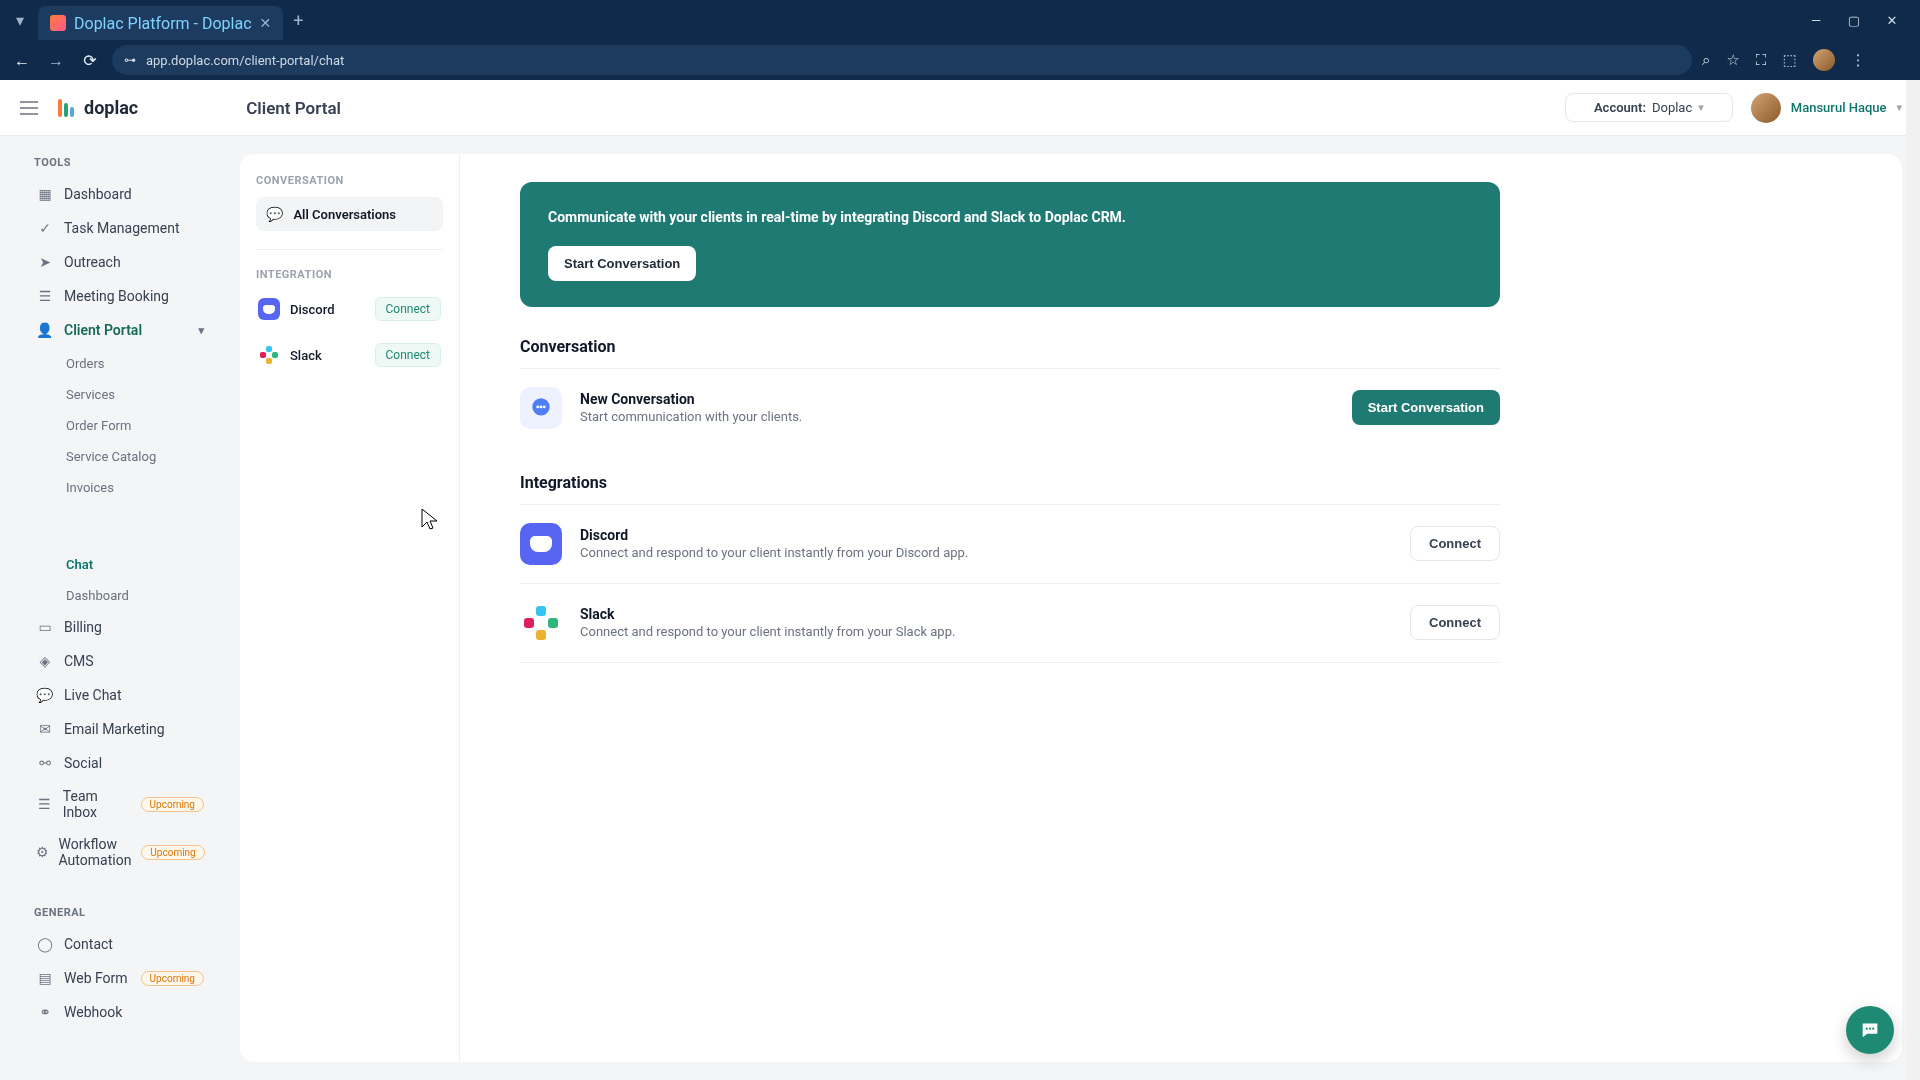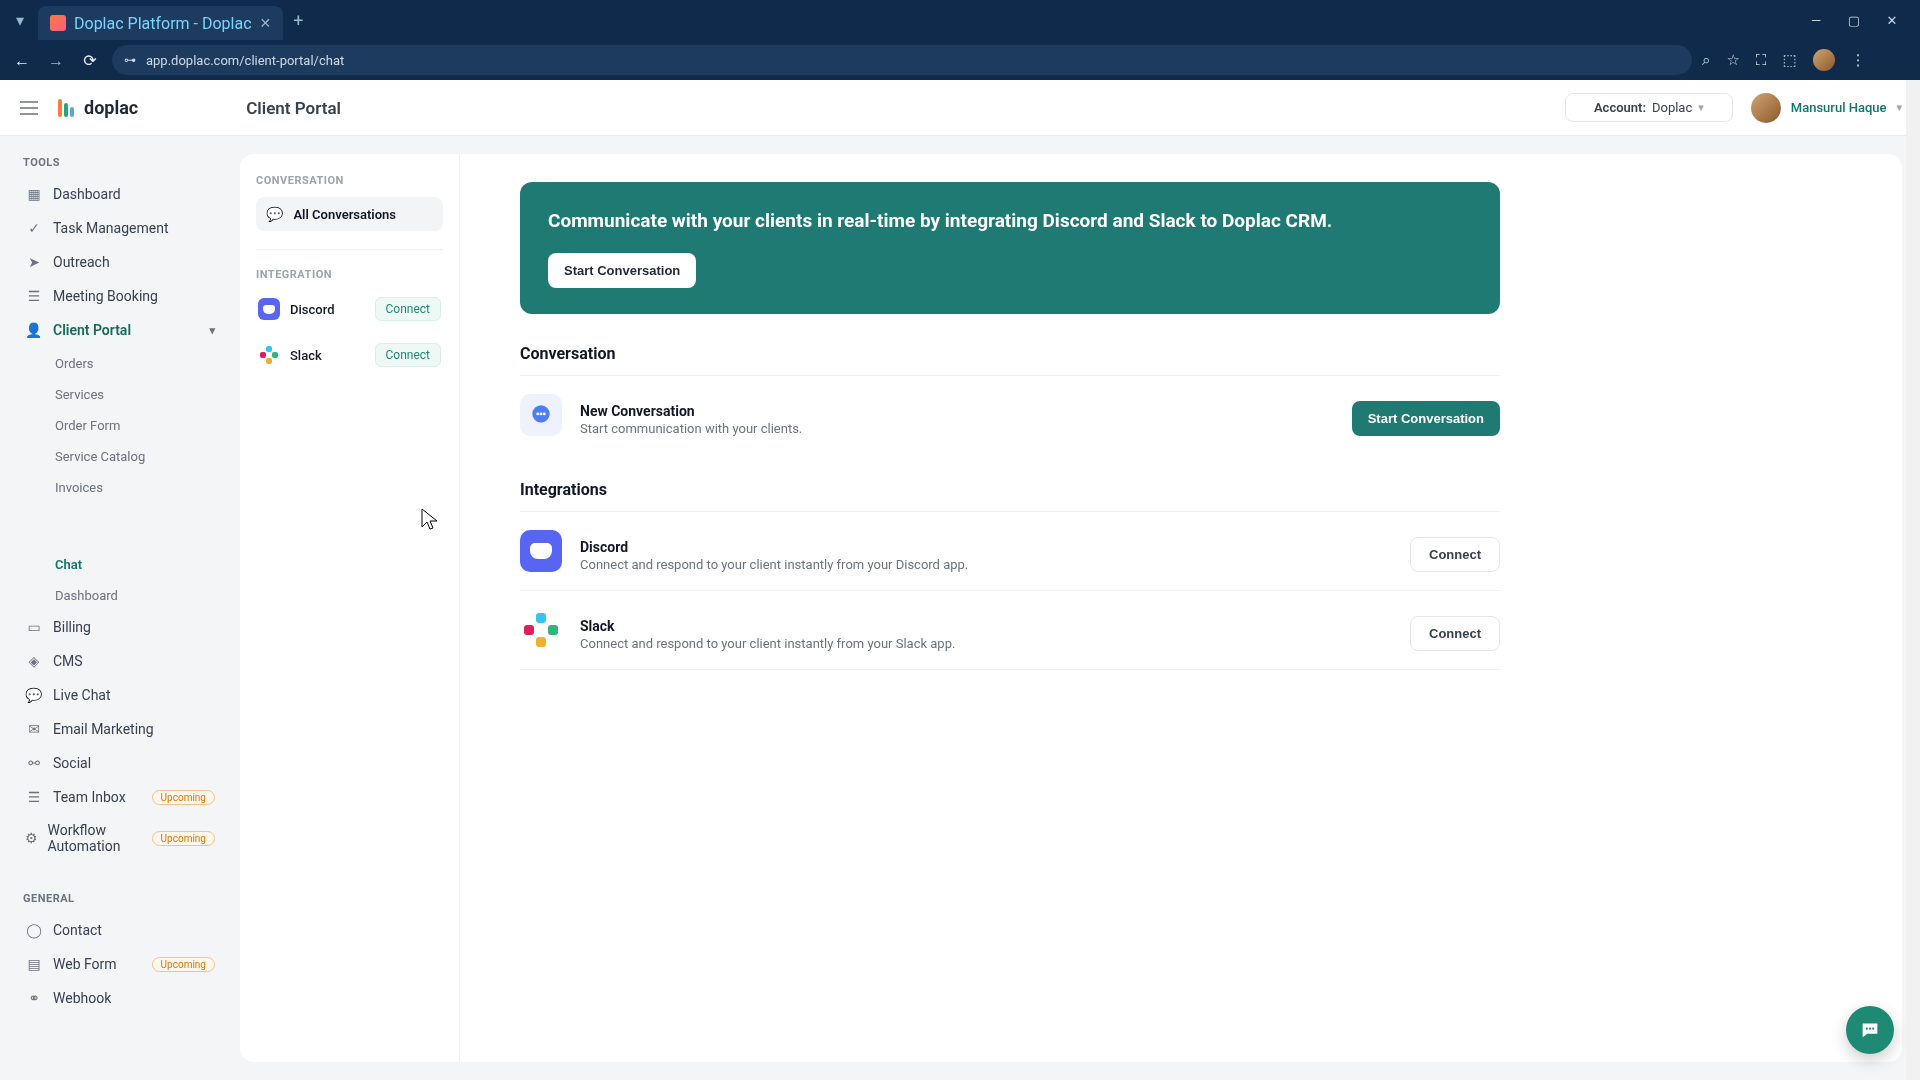--- a/index.html
+++ b/index.html
@@ -41,21 +41,21 @@
   .page-title { font-size:17px; color:#374151; font-weight:600; margin-left:90px;}
   .header-right { margin-left:auto; display:flex; align-items:center; gap:18px;}
   .account-selector { border:1px solid #e5e7eb; border-radius:8px; padding:6px 28px; display:flex; align-items:center; gap:6px; font-size:13px; color:#374151; cursor:pointer; background:#fff;}
   .account-selector .lbl{ font-weight:600;}
   .user-chip { display:flex; align-items:center; gap:10px; cursor:pointer;}
   .user-avatar{ width:30px; height:30px; border-radius:50%; background:linear-gradient(135deg,#d4a373,#8b5a2b);}
   .user-name{ font-size:13px; color:#0f766e; font-weight:500;}
 
   
   .app-body { position:absolute; top:56px; left:0; right:0; bottom:0; display:flex;}
-  .sidebar { width:240px; background:#f4f5f7; padding:12px 15px; overflow-y:auto;}
+  .sidebar { width:240px; background:#f4f5f7; padding:12px 26px; overflow-y:auto;}
   .section-label{ font-size:11px; letter-spacing:.5px; color:#6b7280; font-weight:700; padding:8px 8px;}
   .nav-item{ display:flex; align-items:center; gap:10px; padding:8px 10px; border-radius:8px; color:#374151; font-size:14px; cursor:pointer; position:relative;}
   .nav-item.active{ color:#166a5a; font-weight:600;}
   .nav-icon{ width:18px; height:18px; display:flex; align-items:center; justify-content:center; color:#6b7280; font-size:14px;}
   .nav-item.active .nav-icon{ color:#166a5a;}
   .expand-caret{ margin-left:auto; color:#6b7280; font-size:11px;}
   .sub-items{ padding-left:30px; display:flex; flex-direction:column; gap:2px; margin-top:2px;}
   .sub-item{ padding:7px 10px; font-size:13px; color:#6b7280; border-radius:6px; cursor:pointer;}
   .sub-item.active{ color:#0f766e; font-weight:600;margin-top:46px;}
   .badge{ margin-left:auto; font-size:10px; color:#d97706; border:1px solid #f5c089; background:#fff6ec; border-radius:10px; padding:1px 8px;}
@@ -73,25 +73,25 @@
   .discord-brand{ background:#5865F2;}
   .discord-brand::after{ content:""; width:12px; height:9px; background:#fff; border-radius:3px 3px 5px 5px;}
   .slack-brand{ position:relative; width:22px; height:22px;}
   .slack-dot{ position:absolute; width:6px; height:6px; border-radius:2px;}
   .int-name{ font-size:13px; color:#111827; font-weight:500; flex:1;}
   .connect-chip{ font-size:12px; color:#1f8a73; background:#eef9f5; border:1px solid #d8f0e8; border-radius:6px; padding:4px 10px; cursor:pointer;}
 
   .main-pane{ flex:1; padding:28px 60px; overflow-y:auto;}
   .lead-text{ font-size:15px; color:#374151; font-weight:500; margin-bottom:18px;}
   .hero{ background:#1f7a73; border-radius:12px; padding:26px 28px; color:#fff; margin-bottom:30px; max-width:980px;}
-  .hero-title{ font-size:19px; font-weight:700; margin-bottom:18px; line-height:1.4;}
+  .hero-title{ font-size:14px; font-weight:700; margin-bottom:18px; line-height:1.4;}
   .hero-btn{ background:#fff; color:#1f2937; font-size:13px; font-weight:600; border:none; border-radius:8px; padding:10px 16px; cursor:pointer;}
 
   .section-h{ font-size:16px; font-weight:700; color:#111827; margin-bottom:12px;}
-  .row{ display:flex; align-items:flex-end; padding:18px 0; border-top:1px solid #eef0f4; max-width:980px; gap:18px;}
+  .row{ display:flex; align-items:center; padding:18px 0; border-top:1px solid #eef0f4; max-width:980px; gap:18px;}
   .row:last-child{ border-bottom:1px solid #eef0f4;}
   .row-icon{ width:42px; height:42px; border-radius:10px; display:flex; align-items:center; justify-content:center;}
   .chat-bubble-ico{ background:#eef2ff;}
   .chat-bubble-ico svg{ width:26px; height:26px;}
   .discord-big{ background:#5865F2; border-radius:10px;}
   .discord-big::after{ content:""; width:22px; height:16px; background:#fff; border-radius:5px 5px 8px 8px;}
   .row-text{ flex:1;}
   .row-title{ font-size:14px; font-weight:700; color:#111827;}
   .row-sub{ font-size:13px; color:#6b7280; margin-top:2px;}
   .primary-btn{ background:#1f7a73; color:#fff; font-size:13px; font-weight:600; border:none; border-radius:8px; padding:10px 16px; cursor:pointer;}

